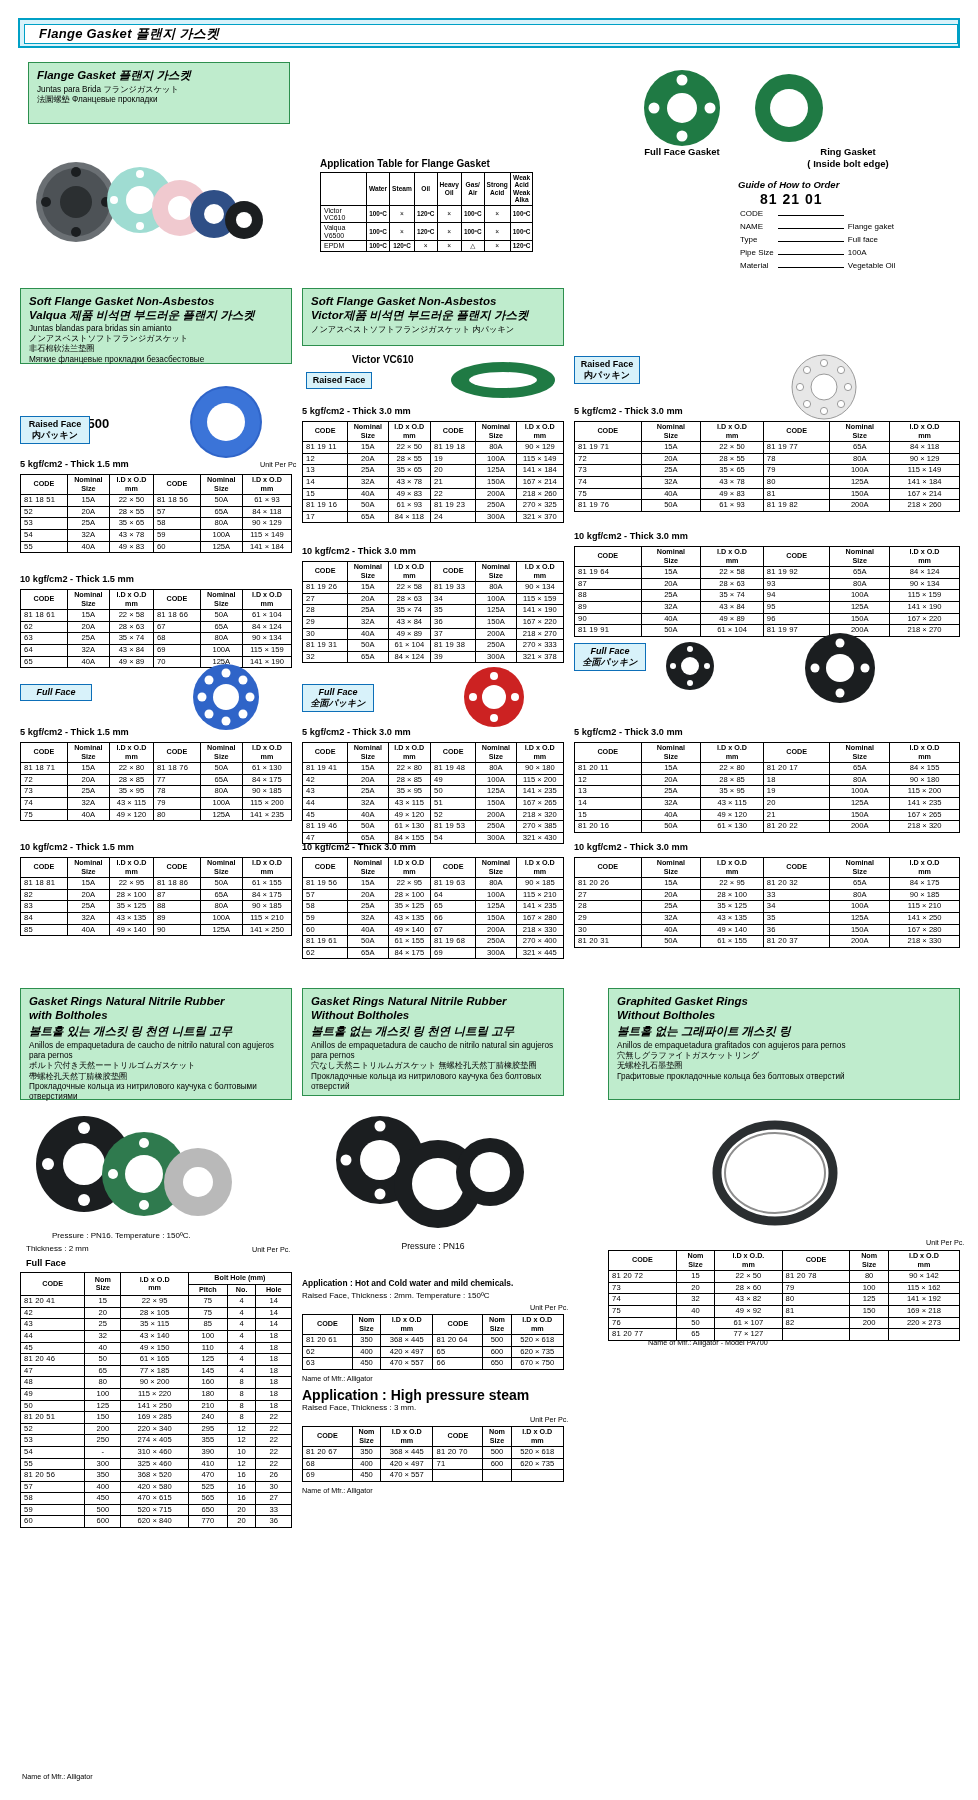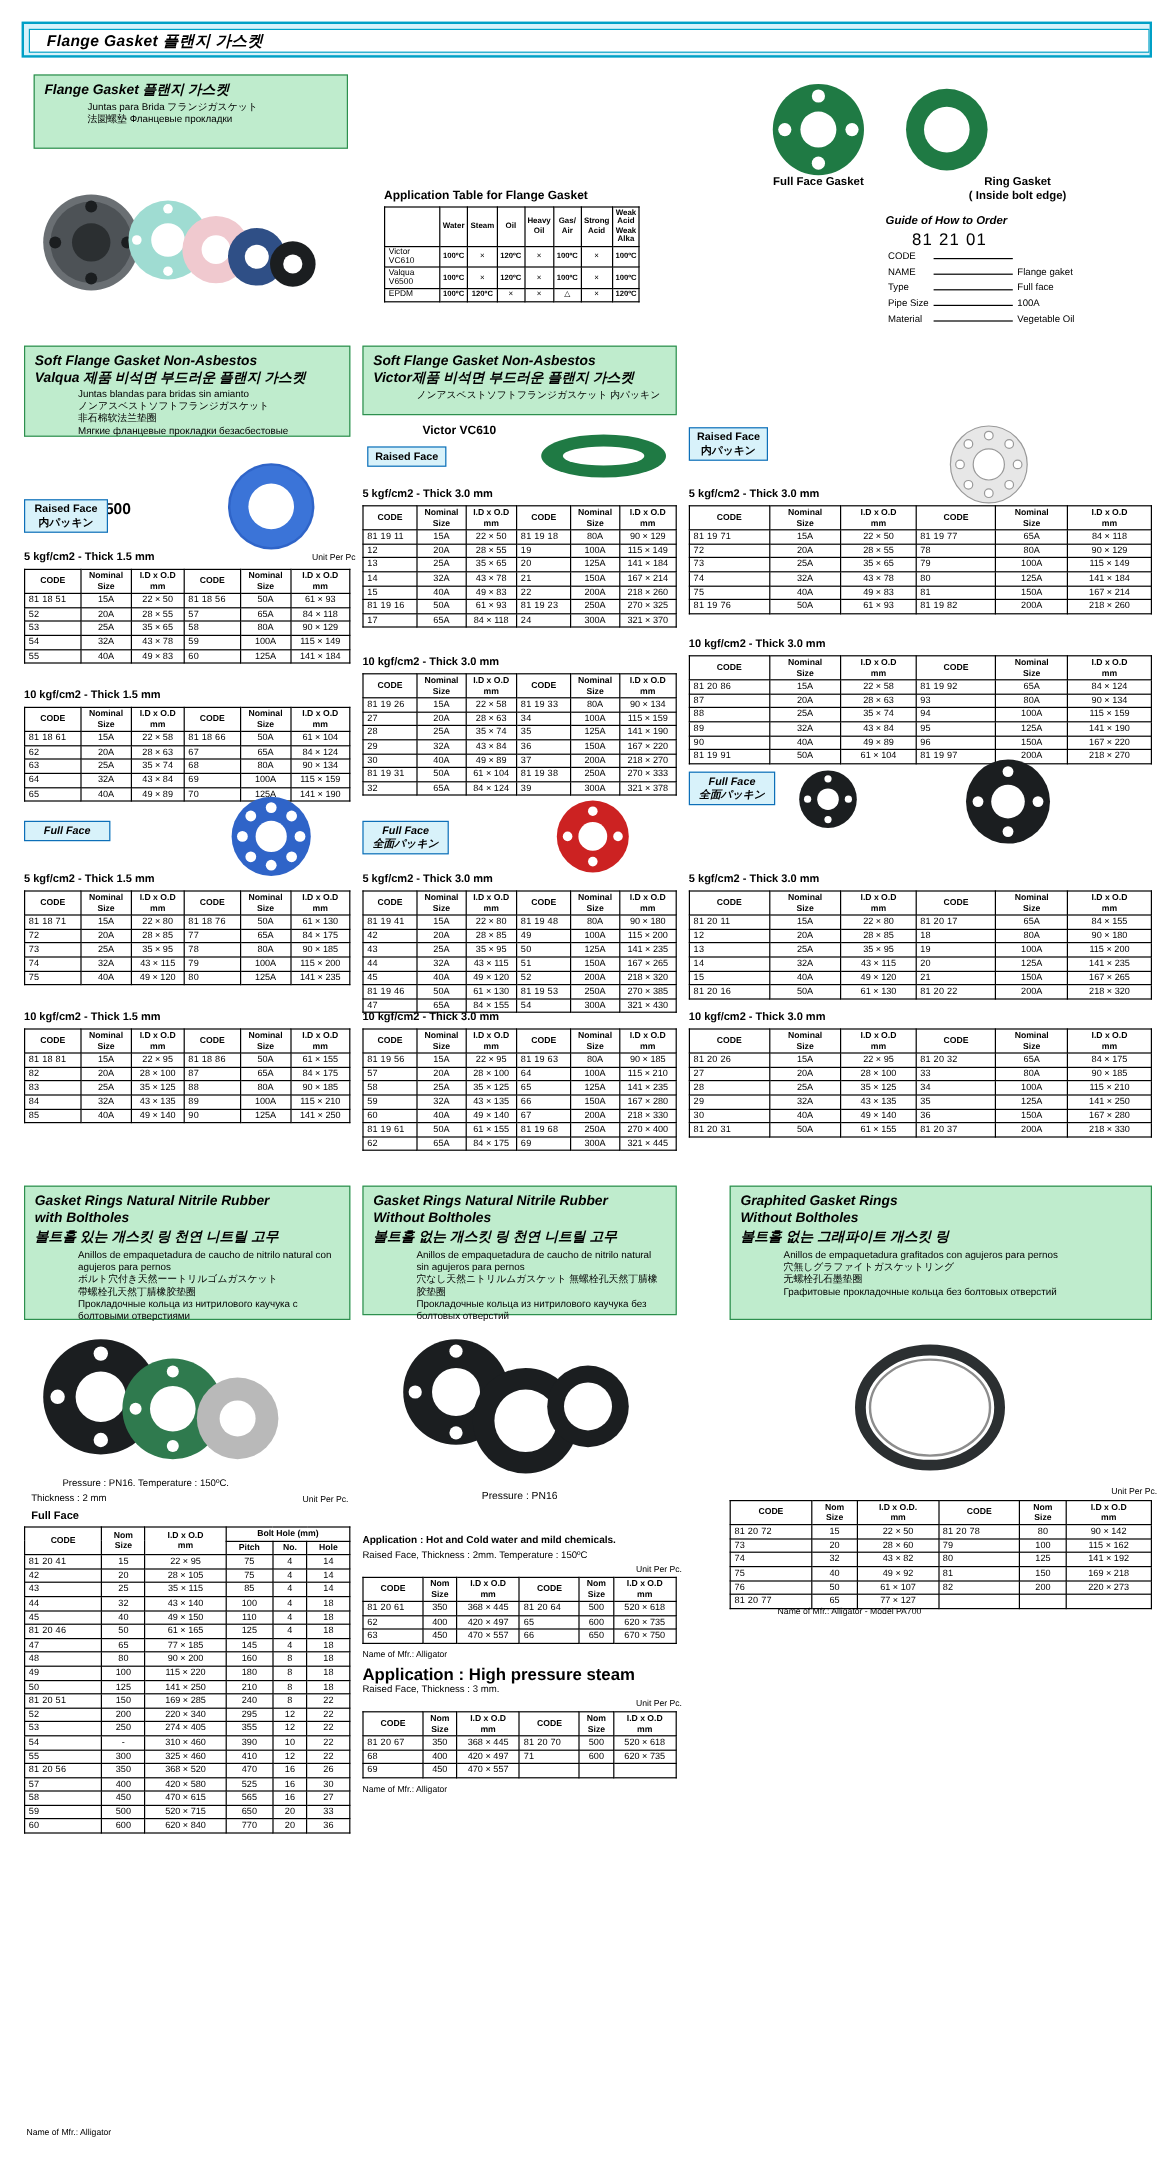--- a/index.html
+++ b/index.html
@@ -25,21 +25,21 @@
     font-style: italic; font-weight: bold; font-size: 13px; letter-spacing: .3px;
   }
 
   
   .gbox {
     position: absolute; background: #bfeccd; border: 1px solid #2d8f4e;
     padding: 5px 8px 5px 8px;
   }
   .gbox .t1 { font-weight: bold; font-style: italic; font-size: 11.5px; line-height: 14px; }
   .gbox .t2 { font-weight: bold; font-style: italic; font-size: 11.5px; line-height: 14px; }
-  .gbox .sm { font-size: 8.2px; line-height: 10.2px; margin-left: 36px; }
+  .gbox .sm { font-size: 8.2px; line-height: 10.2px; }
 
   
   .lblbox {
     position: absolute; border: 1px solid #0d6fb8; background: #d8f2fa;
     font-size: 9px; line-height: 11px; padding: 2px 5px; text-align: center;
     font-weight: bold;
   }
   .lblbox.ff { font-style: italic; }
 
   
@@ -64,21 +64,21 @@
   table.app th, table.app td {
     border: 1px solid #000; font-size: 6.6px; line-height: 7.4px;
     padding: 1px 2px; text-align: center; white-space: nowrap;
   }
   table.app td.rowhdr { font-size: 7px; text-align: left; padding: 1px 3px; }
   table.app td.temp { font-weight: bold; font-size: 6.4px; }
 
   
   .order { position: absolute; font-size: 8.4px; line-height: 13px; }
   .order .gtitle { font-weight: bold; font-style: italic; font-size: 9.5px; }
-  .order .code { font-weight: normal; font-size: 14px; letter-spacing: 1px; }
+  .order .code { font-weight: bold; font-size: 14px; letter-spacing: 1px; }
   .order table { border-collapse: collapse; font-size: 8px; }
   .order table td { padding: 0 2px; vertical-align: bottom; }
   .dots { display: inline-block; width: 66px; border-bottom: 1px solid #000; height: 8px; }
 
   
   .cap { position: absolute; text-align: center; font-size: 9.5px; font-weight: bold; line-height: 12px; }
 
   
   svg { display: block; }
   .art { position: absolute; }
@@ -901,21 +901,21 @@
           <th>CODE</th>
           <th>Nominal<br>Size</th>
           <th>I.D x O.D<br>mm</th>
           <th>CODE</th>
           <th>Nominal<br>Size</th>
           <th>I.D x O.D<br>mm</th>
         </tr>
       </thead>
       <tbody>
         <tr>
-          <td class="code">81 20 86</td>
+          <td class="code">81 19 64</td>
           <td>15A</td>
           <td>22 ×  58</td>
           <td class="code">81 19 92</td>
           <td>65A</td>
           <td>84 × 124</td>
         </tr>
         <tr>
           <td class="code">87</td>
           <td>20A</td>
           <td>28 ×  63</td>

